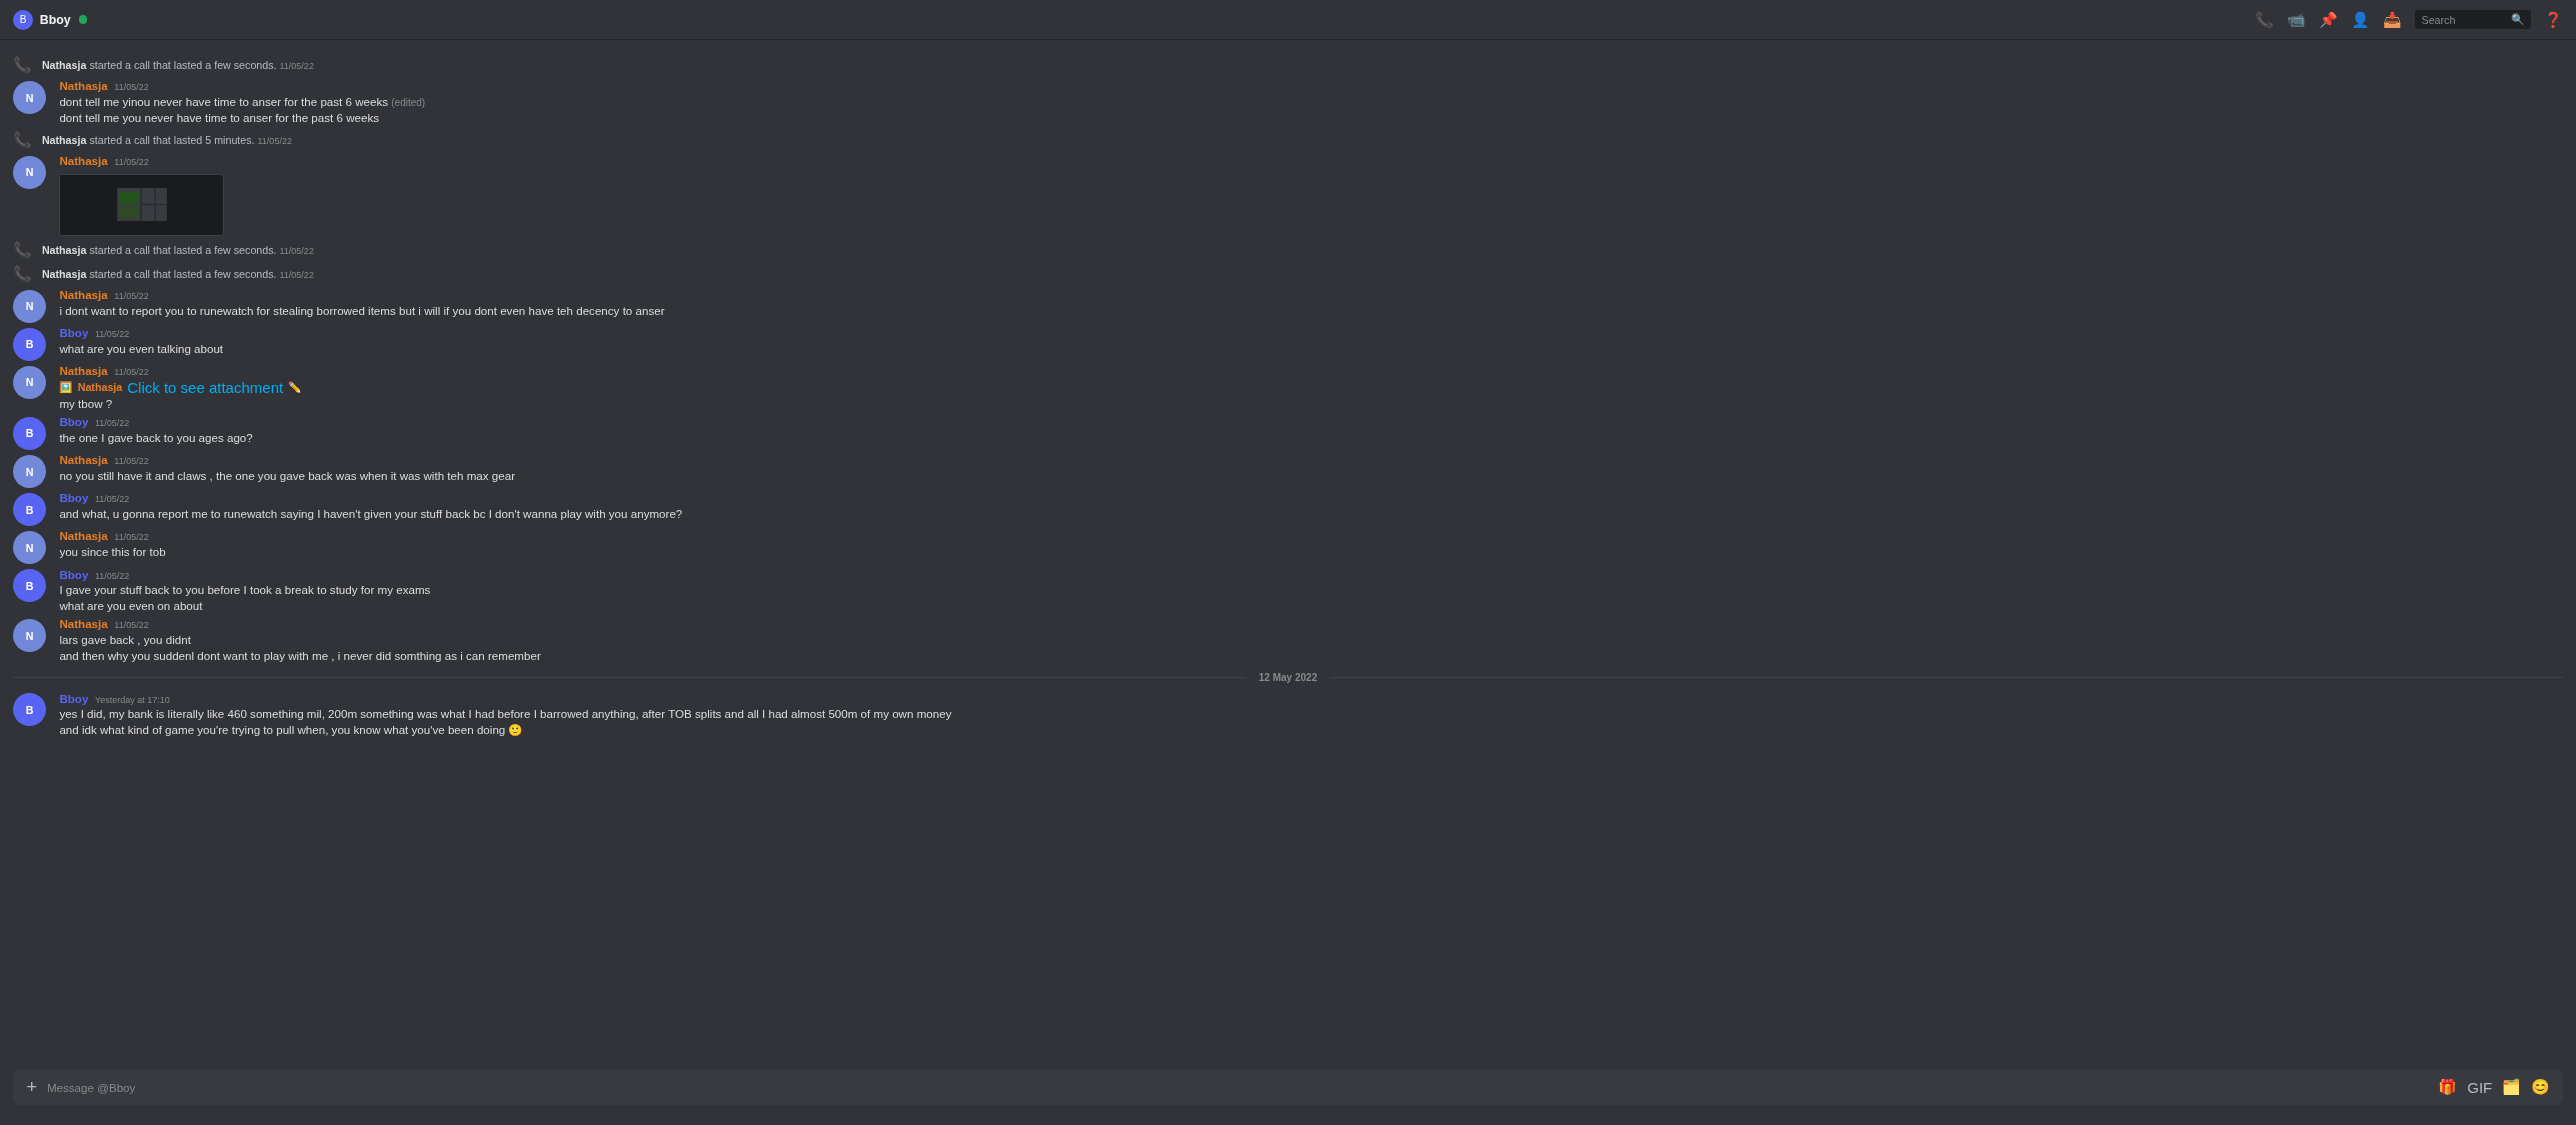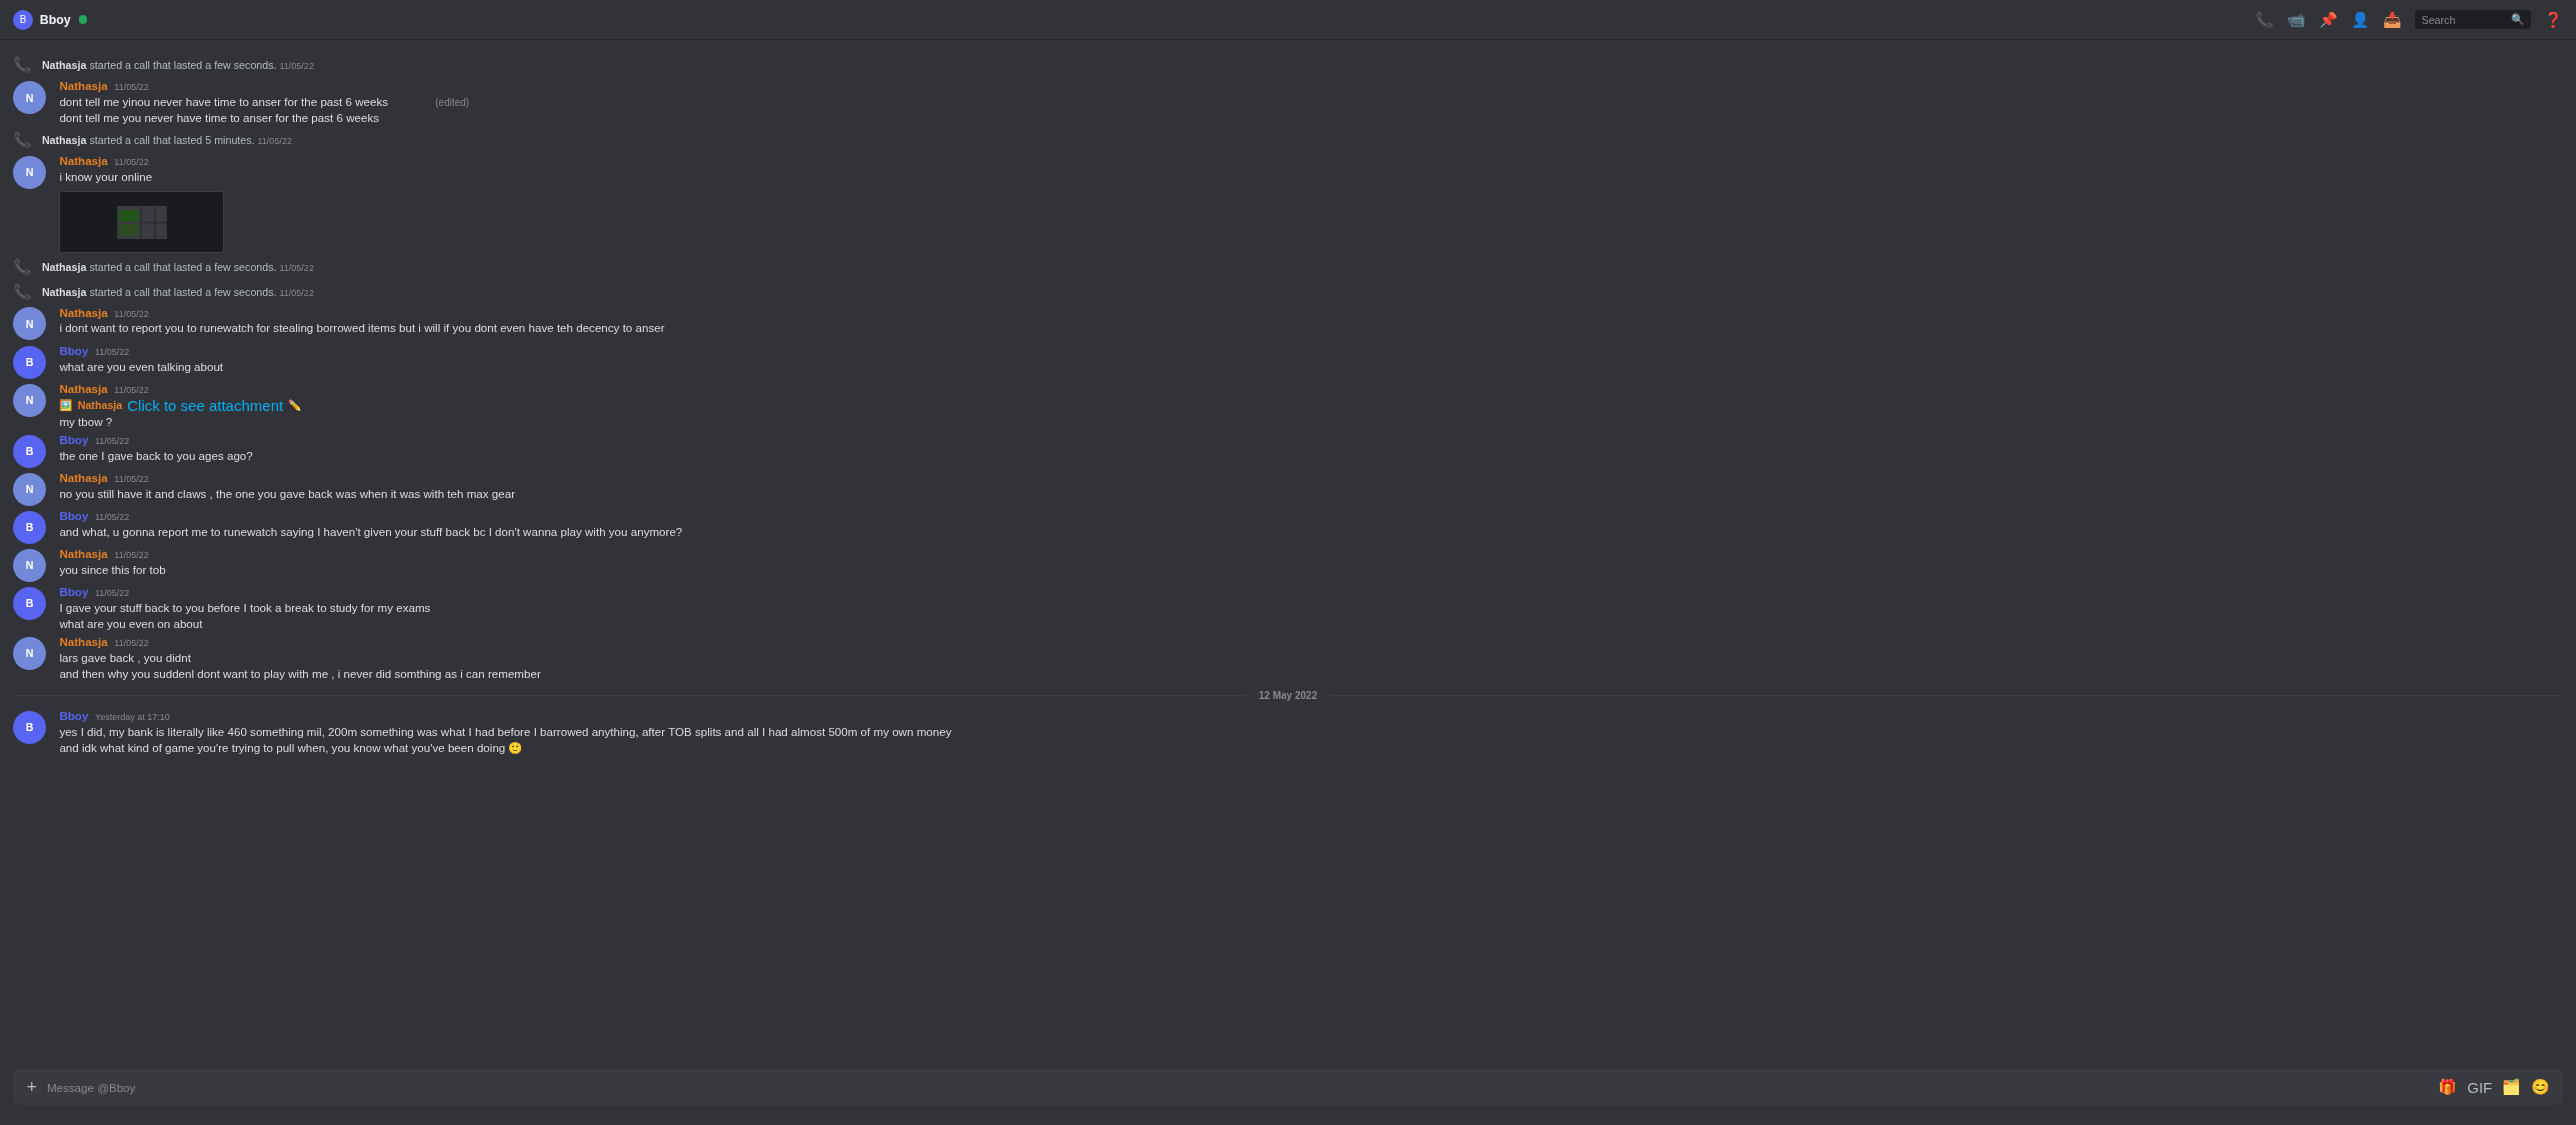--- a/index.html
+++ b/index.html
@@ -263,38 +263,37 @@
     <span><strong style="color:#dcddde;">Nathasja</strong> started a call that lasted a few seconds. <span style="color:#87898c;font-size:9px;">11/05/22</span></span>
   </div>
 
   <div class="message-group">
     <div class="avatar avatar-nathasja">N</div>
     <div class="message-content">
       <div class="message-header">
         <span class="message-author author-nathasja">Nathasja</span>
         <span class="message-time">11/05/22</span>
       </div>
-      <div class="message-text">dont tell me yinou never have time to anser for the past 6 weeks <span style="color:#87898c;font-size:10px;margin-left:44px;">(edited)</span></div>
+      <div class="message-text">dont tell me yinou never have time to anser for the past 6 weeks <span style="color:#87898c;font-size:10px;">(edited)</span></div>
       <div class="message-text">dont tell me you never have time to anser for the past 6 weeks</div>
     </div>
   </div>
 
   <div class="system-message">
     <span class="system-icon">📞</span>
     <span><strong style="color:#dcddde;">Nathasja</strong> started a call that lasted 5 minutes. <span style="color:#87898c;font-size:9px;">11/05/22</span></span>
   </div>
 
   <div class="message-group">
     <div class="avatar avatar-nathasja">N</div>
     <div class="message-content">
       <div class="message-header">
         <span class="message-author author-nathasja">Nathasja</span>
         <span class="message-time">11/05/22</span>
       </div>
-      <div class="message-text">i know your online</div>
       <div class="image-attachment">
         <div style="width:165px;height:62px;background:#1a1b1e;border-radius:3.3px;border:0.8px solid #3f4147;display:flex;align-items:center;justify-content:center;margin-top:3.3px;">
           <svg width="50" height="33" viewBox="0 0 60 40" fill="none" xmlns="http://www.w3.org/2000/svg">
             <rect width="60" height="40" fill="#2b2d31"></rect>
             <rect x="0" y="0" width="28" height="40" fill="#3a3c41"></rect>
             <rect x="30" y="0" width="15" height="19" fill="#3a3c41"></rect>
             <rect x="30" y="21" width="15" height="19" fill="#3a3c41"></rect>
             <rect x="47" y="0" width="13" height="19" fill="#3a3c41"></rect>
             <rect x="47" y="21" width="13" height="19" fill="#3a3c41"></rect>
             <rect x="2" y="5" width="24" height="14" fill="#23551a"></rect>

